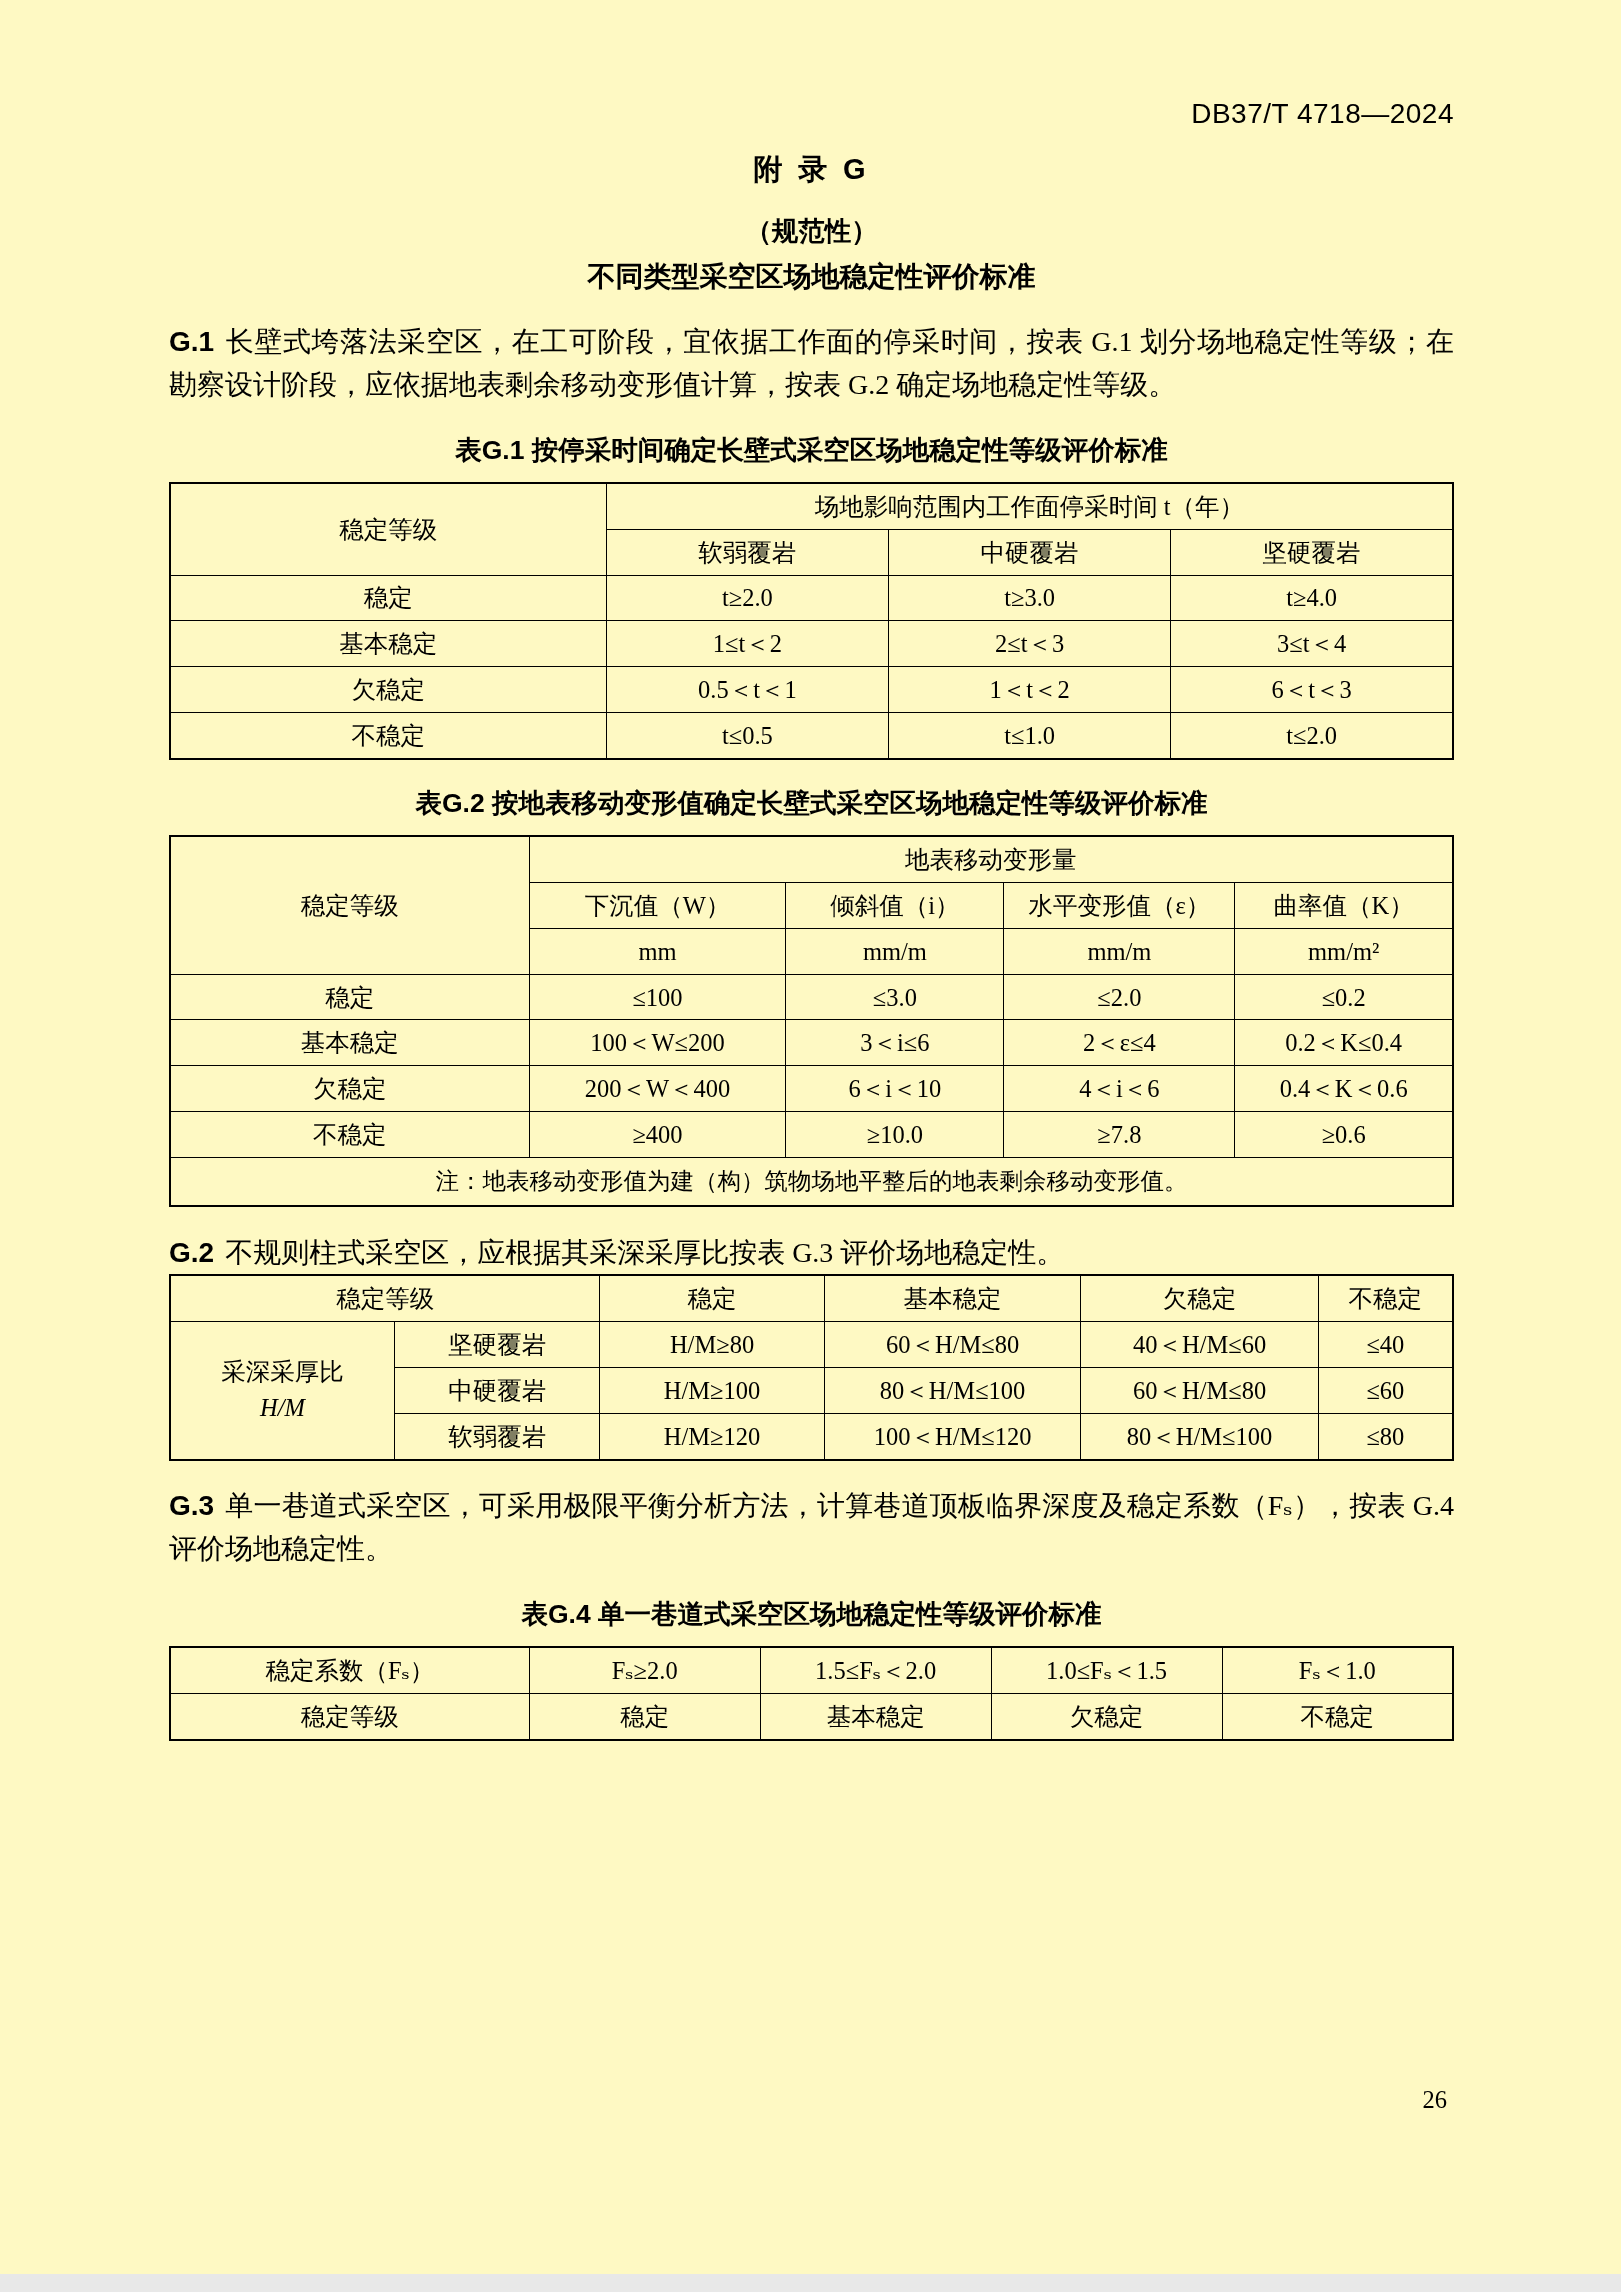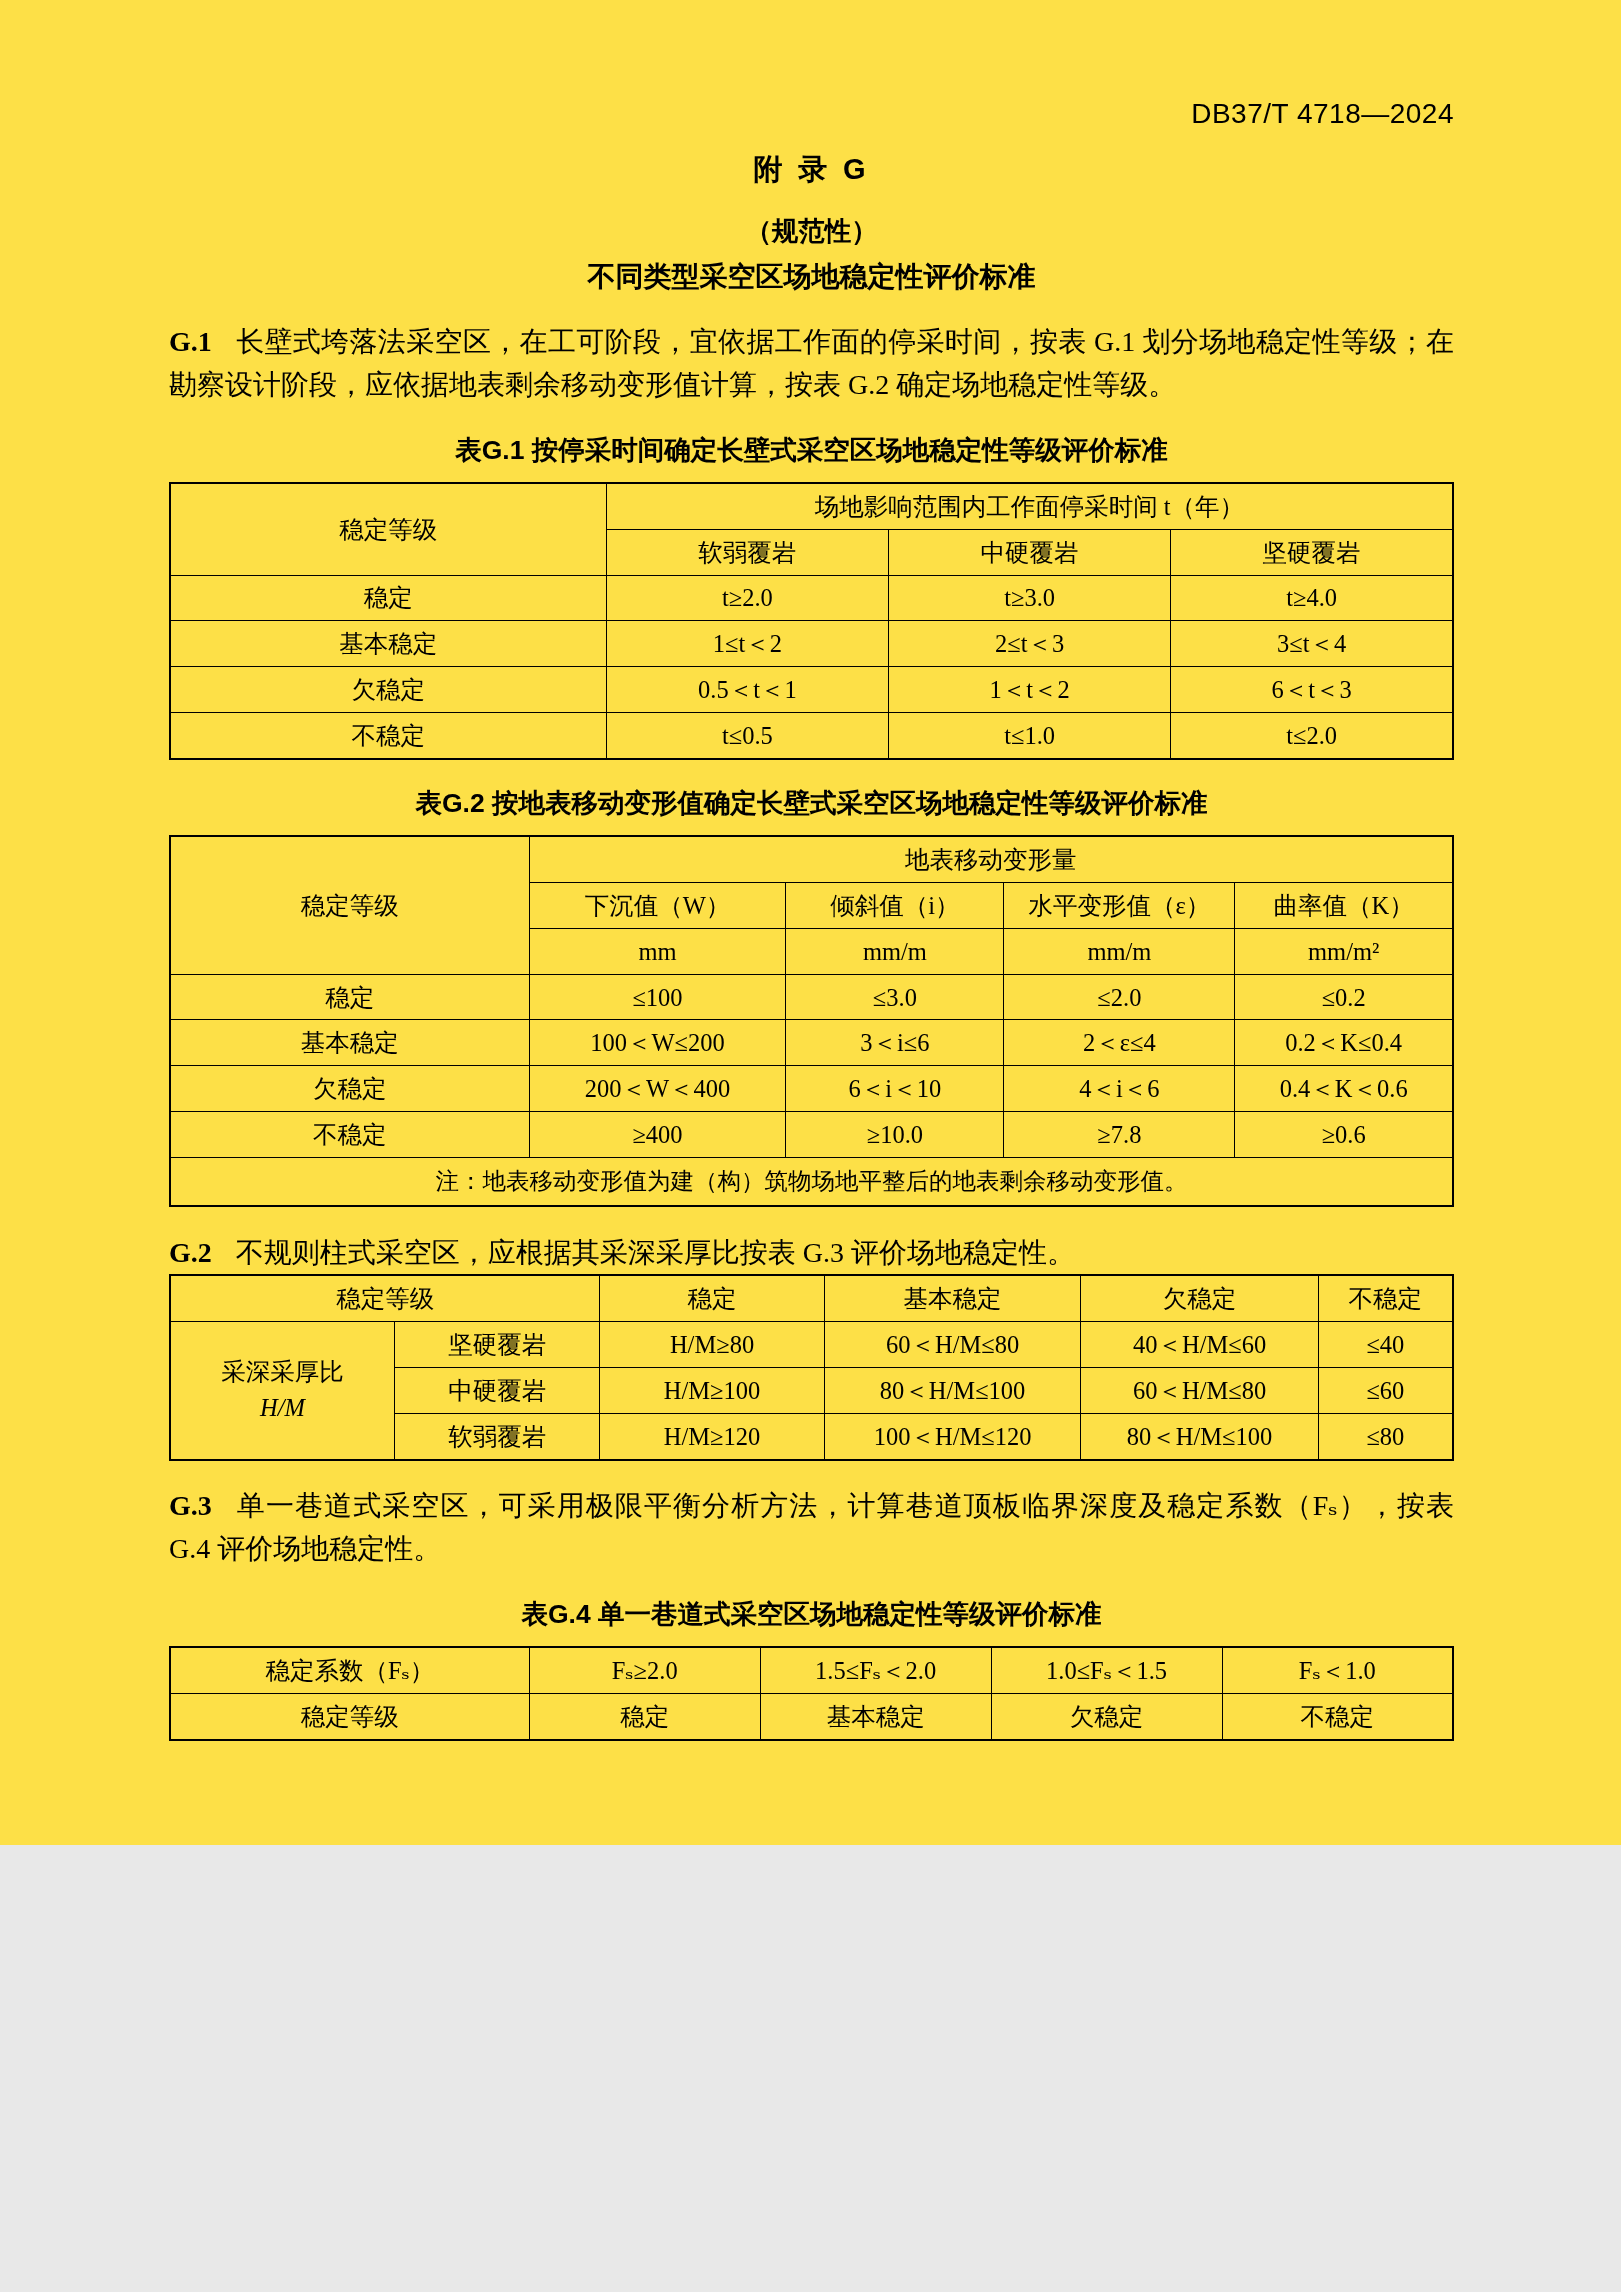--- a/index.html
+++ b/index.html
@@ -1,21 +1,21 @@
 <!DOCTYPE html>
 <html><head>
 <meta charset="utf-8">
 <style>
   html, body { margin: 0; padding: 0; background: #e8e8e8; }
   .page {
     position: relative;
     width: 1621px;
-    height: 1845px;
+    height: 2274px;
     margin: 0 auto;
-    background: #fde047;
+    background: #fef9c3;
     color: #000;
     font-family: "Liberation Serif", "DejaVu Serif", serif;
     padding: 98px 167px 0 169px;
     box-sizing: border-box;
     overflow: hidden;
   }
   .doc-code {
     text-align: right;
     font-size: 28px;
     font-family: "Liberation Sans", "DejaVu Sans", sans-serif;
@@ -30,23 +30,23 @@
   .t1 { font-size: 29px; letter-spacing: 3.9px; }
   .t2 { font-size: 26.5px; margin-top: 23px; }
   .t3 { font-size: 28px; margin-top: 9.8px; }
   .para {
     font-size: 28px;
     line-height: 1.55;
     text-align: justify;
     margin: 23.5px 0 0 0;
   }
   .clause-num {
-    font-family: Liberation Serif, serif;
+    font-family: Liberation Sans, sans-serif;
     font-weight: 700;
-    margin-right: 24px;
+    margin-right: 11px;
   }
   .caption {
     margin: 25.5px 0 13.7px 0;
     text-align: center;
     font-family: "Liberation Sans", "DejaVu Sans", sans-serif;
     font-weight: 700;
     font-size: 26.5px;
   }
   table.std {
     width: 100%;

